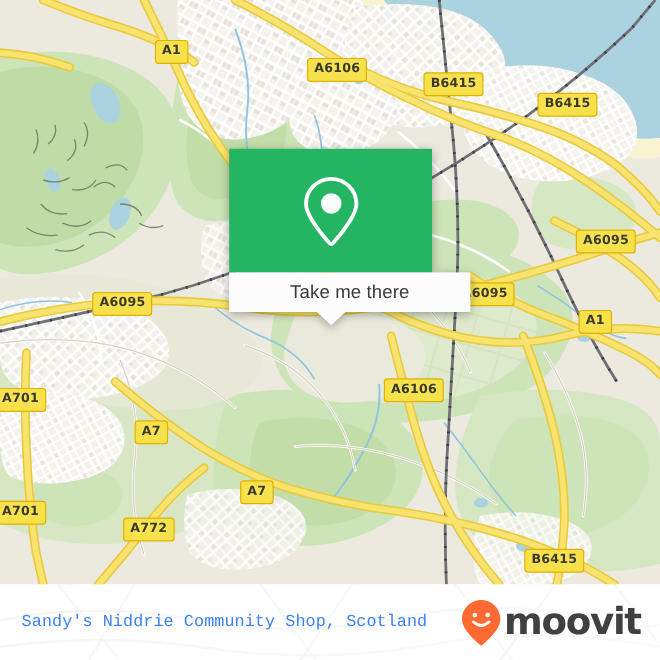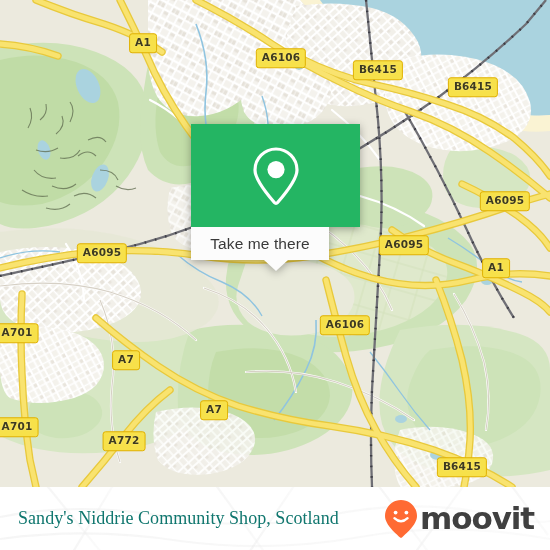--- a/index.html
+++ b/index.html
@@ -44,21 +44,21 @@
   }
   #callout-green{
     position:absolute; left:0; top:0; width:169px; height:103px;
     background:#24b563;
   }
   #callout-pinwrap{
     position:absolute; left:0; top:0; width:169px; height:103px;
     display:flex; align-items:center; justify-content:center;
   }
   #callout-white{
-    position:absolute; left:0; top:103px; width:138px; height:33px;
+    position:absolute; left:0; top:103px; width:201px; height:33px;
     background:#fcfcfc;
     display:flex; align-items:center; justify-content:center;
   }
   #callout-label{
     color:#3a3a3a; font-size:15.5px; letter-spacing:.1px;
     font-family:"Liberation Sans", sans-serif;
   }
   #callout-tail{
     position:absolute; left:50%; top:136px;
     width:0; height:0; transform:translateX(-50%);
@@ -83,22 +83,22 @@
     position:absolute; left:0; top:487px; width:550px; height:63px;
     background:#ffffff; overflow:hidden;
   }
   #footer-watermark{
     position:absolute; left:0; top:0; width:550px; height:63px;
     opacity:.5;
   }
   #footer-title{
     position:absolute; left:18px; top:0; height:63px;
     display:flex; align-items:center;
-    font-size:18px; color:#0f766e; letter-spacing:.05px;
-    font-family:Liberation Serif, serif;
+    font-size:14px; color:#3b82f6; letter-spacing:.05px;
+    font-family:Liberation Mono, monospace;
     white-space:nowrap;
   }
   #footer-logo{
     position:absolute; right:16px; top:0; height:63px;
     display:flex; align-items:center; gap:2px;
   }
   #logo-word{
     font-family:"DejaVu Sans", sans-serif;
     font-size:31px; font-weight:bold; color:#404040;
     letter-spacing:-1.1px; line-height:1;

